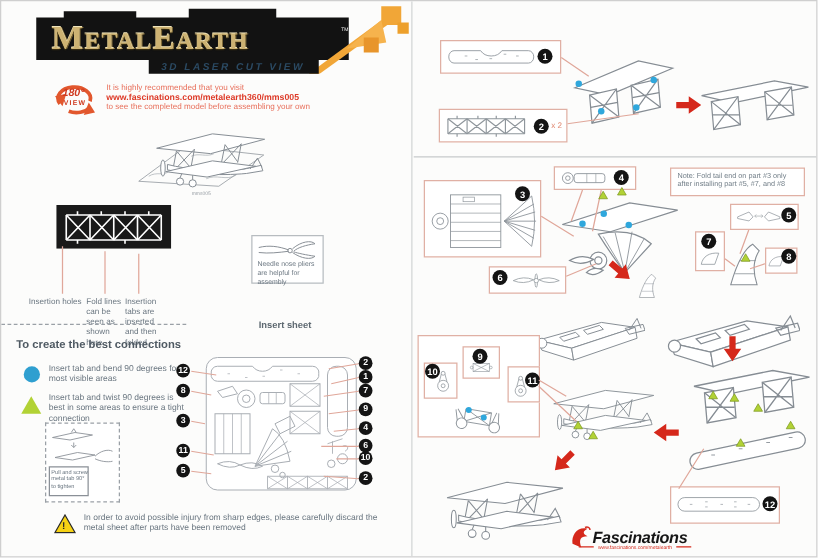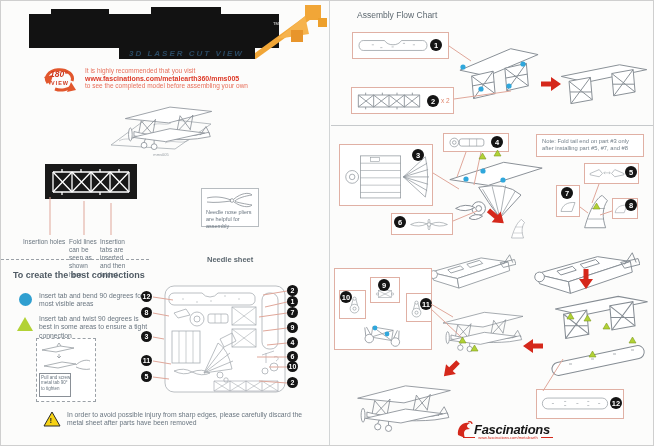--- a/index.html
+++ b/index.html
@@ -109,20 +109,21 @@
     </g>
     <path id="sym-arrow" d="M0 4.5 H10 V0 L20 7 L10 14 V9.5 H0 Z" fill="#d5281b"></path>
   </defs>
 </svg>
 
 <div id="sheet">
 
   <div class="logo-bar" style="left:50px; top:8px; width:58px; height:7px;"></div>
   <div class="logo-bar" style="left:150px; top:6px; width:70px; height:8px;"></div>
   <div class="logo-bar" style="left:28px; top:13px; width:250px; height:34px;"></div>
+  <div class="logo-title" style="left:40px; top:14px;">MetalEarth</div>
   <div class="logo-tm" style="left:272px; top:20px;">TM</div>
   <div class="art" style="left:246px; top:2px; width:86px; height:56px;">
     <svg viewBox="0 0 86 56">
       <path d="M0 56 L64 9 L67 14 L6 58 Z" fill="#f1a637"></path>
       <rect x="58" y="2" width="16" height="15" fill="#f1a637"></rect>
       <rect x="71" y="15" width="9" height="9" fill="#eda02c"></rect>
       <path d="M30 36 L58 13 L62 31 Z" fill="#f6b34d"></path>
       <rect x="44" y="27" width="12" height="12" fill="#e8952b"></rect>
     </svg>
   </div>
@@ -178,21 +179,21 @@
       <g stroke="#8a9097" stroke-width="0.8" fill="none">
         <path d="M2 6 C10 4 18 5 26 8 M2 10 C10 11 18 10 26 9"></path>
         <circle cx="27" cy="8.5" r="1.8"></circle>
         <path d="M29 7 C36 1 44 0 47 3 C40 4 33 6 30 9"></path>
         <path d="M29 10 C36 15 44 16 47 13 C40 12 33 10.5 30 9.5"></path>
       </g>
     </svg>
   </div>
   <div class="lbl" style="left:205px; top:208px; width:50px; font-size:5.5px;">Needle nose pliers are helpful for assembly</div>
 
-  <div class="lbl" style="left:206px; top:254px; width:60px; font-size:7.5px; font-weight:bold; color:#5d6870;">Needle sheet</div>
+  <div class="lbl" style="left:206px; top:254px; width:60px; font-size:7.5px; font-weight:bold; color:#5d6870;">Insert sheet</div>
 
   <div class="dash-h" style="left:0; top:258px; width:148px;"></div>
 
   <div class="lbl" style="left:12px; top:269px; width:170px; font-size:9px; font-weight:bold; color:#4f5a63;">To create the best connections</div>
   <div class="bullet-circle" style="left:18px; top:292px;"></div>
   <div class="lbl" style="left:38px; top:291px; width:118px; font-size:6.8px;">Insert tab and bend 90 degrees for most visible areas</div>
   <div class="bullet-tri" style="left:16px; top:316px;"></div>
   <div class="lbl" style="left:38px; top:314px; width:112px; font-size:6.8px;">Insert tab and twist 90 degrees is best in some areas to ensure a tight connection</div>
 
   <div class="dash-box" style="left:35px; top:337px; width:60px; height:64px;"></div>
@@ -269,21 +270,20 @@
     <g stroke="#e0a79a" stroke-width="1" fill="none">
       <path d="M49 196 V234 M83 200 V234 M110 202 V234"></path>
       <path d="M152 296 L172 299 M152 312 L168 315 M152 336 L163 338 M152 360 L170 363 M152 376 L168 378"></path>
       <path d="M286 290 L262 294 M286 301 L264 306 M286 312 L258 316 M286 327 L262 330 M286 342 L266 344 M286 356 L256 356 M286 366 L268 366 M286 382 L258 380"></path>
     </g>
   </svg>
 
   <div class="divider" style="left:328px; top:0; width:1px; height:446px;"></div>
   <div class="divider" style="left:330px; top:124px; width:324px; height:1px; background:#c6c9cb;"></div>
 
-  <div class="lbl" style="left:356px; top:9px; width:140px; font-size:8.5px; color:#5d6870;">Assembly Flow Chart</div>
 
   <div class="pbox" style="left:351px; top:31px; width:97px; height:27px;"></div>
   <div class="art" style="left:356px; top:36px; width:72px; height:17px;">
     <svg viewBox="0 0 100 24">
         <use href="#sym-wing"></use>
       </svg>
   </div>
   <div class="pnum" style="left:429px; top:38px;">1</div>
 
   <div class="pbox" style="left:350px; top:86px; width:103px; height:27px;"></div>

